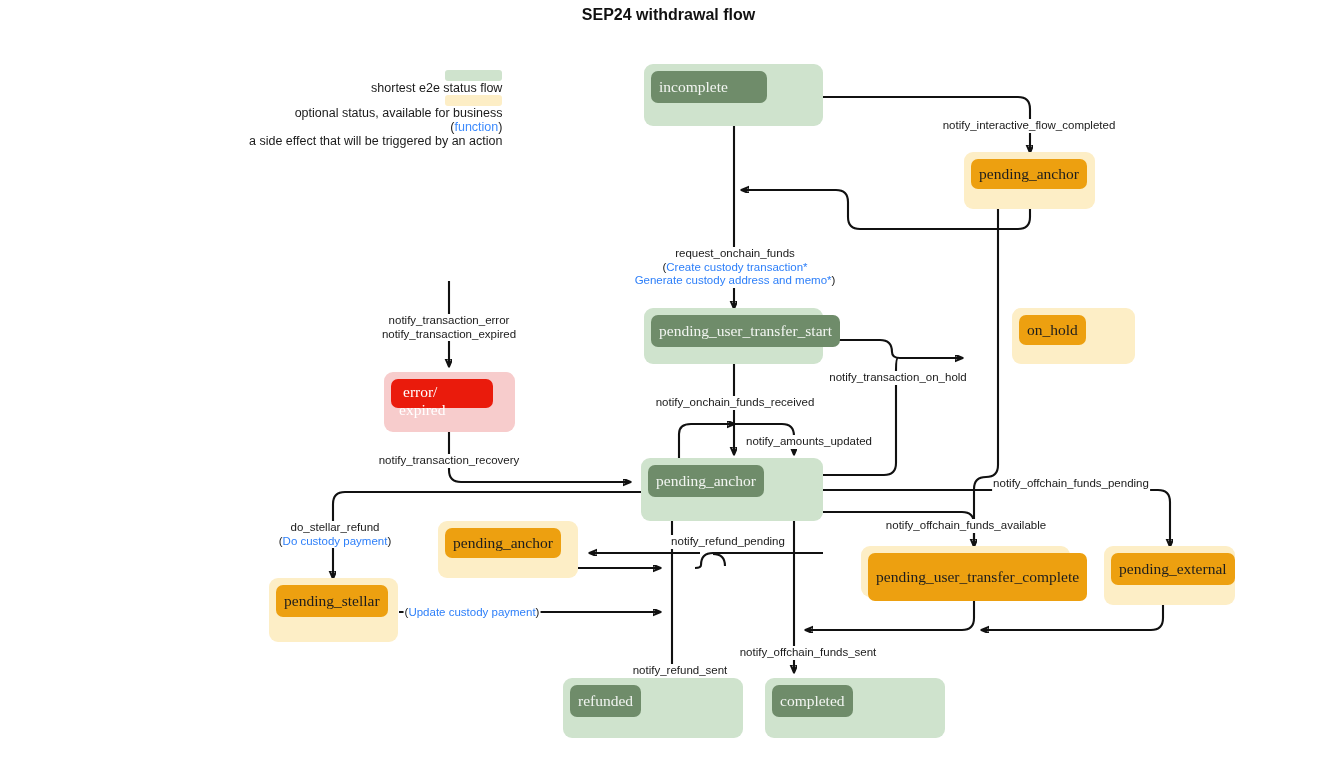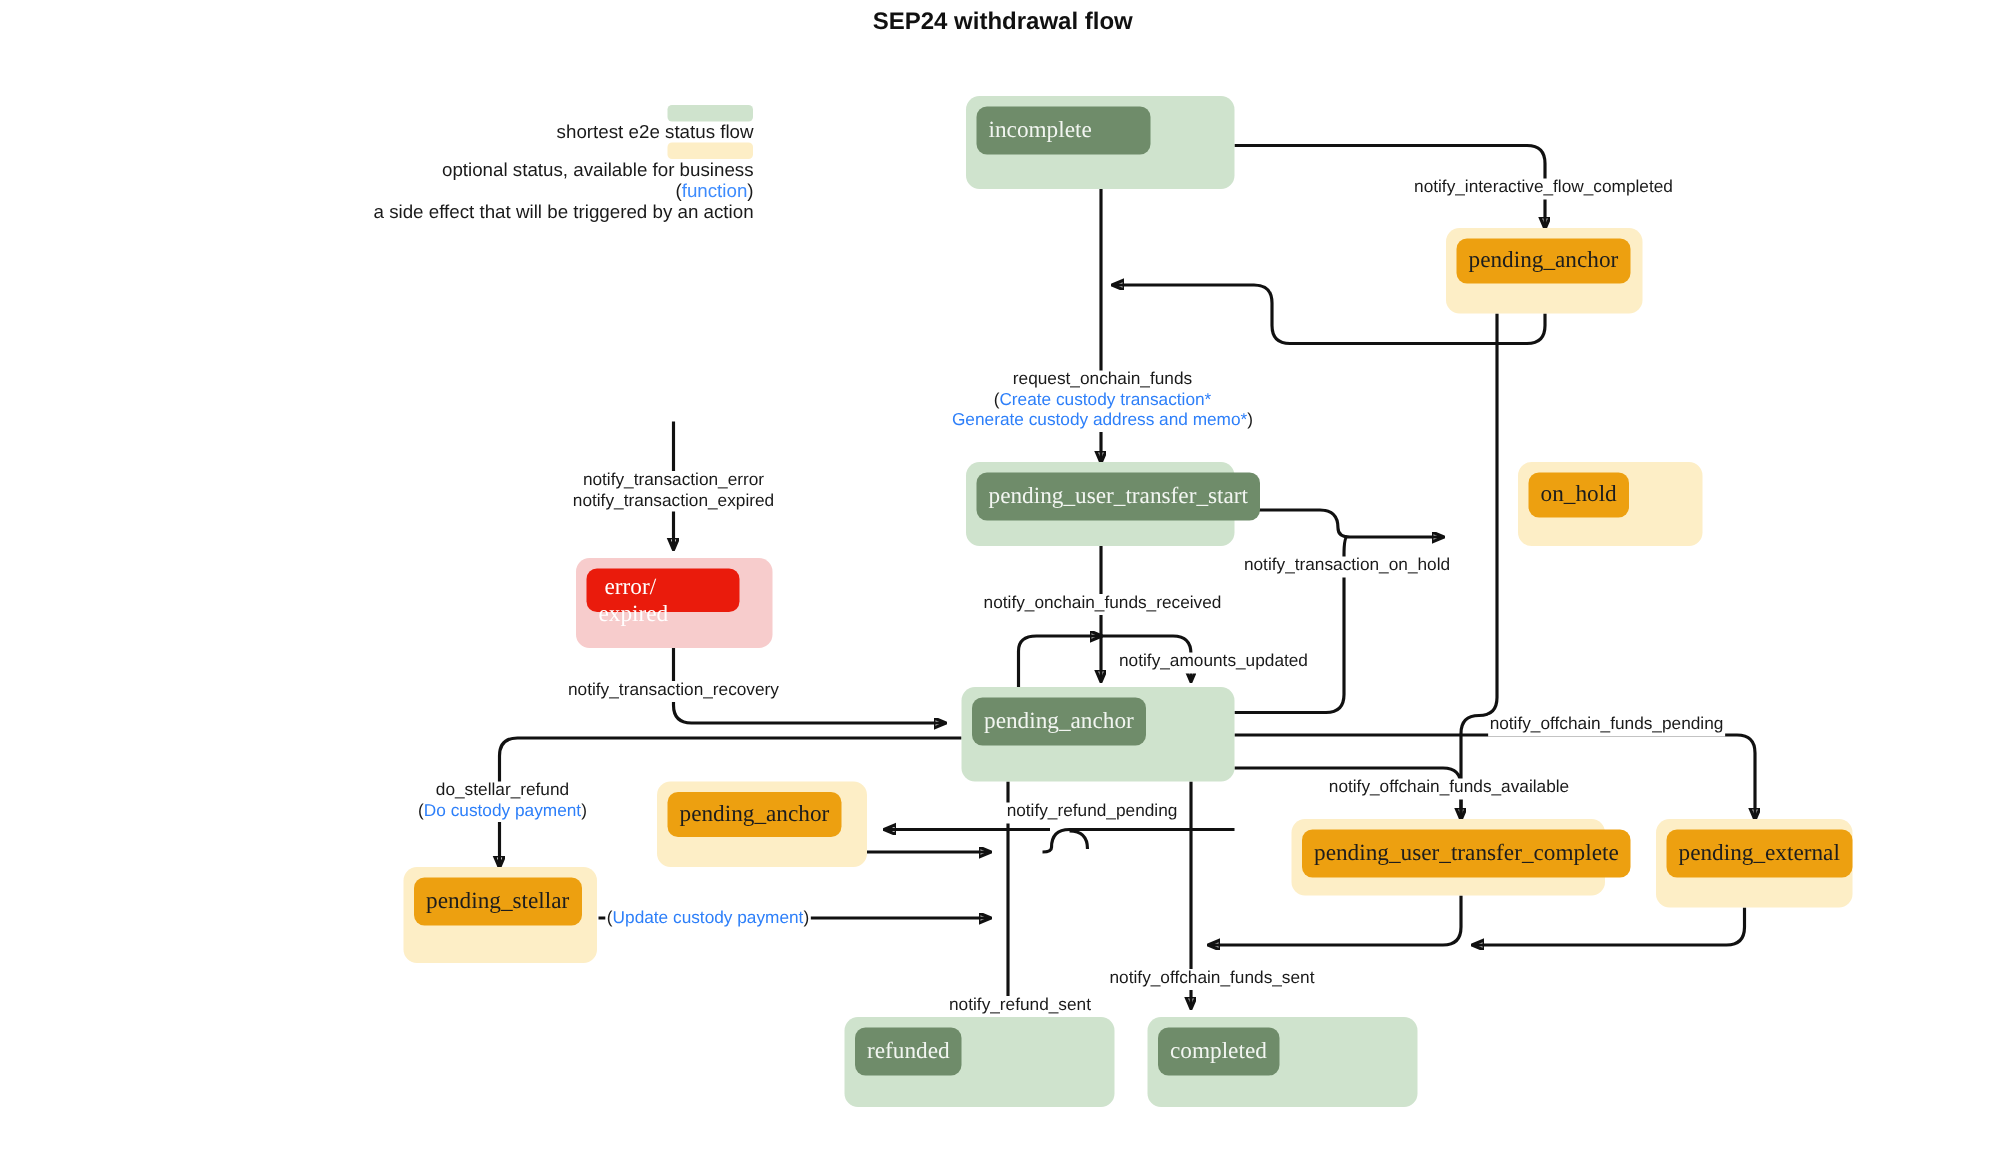--- a/index.html
+++ b/index.html
@@ -215,21 +215,21 @@
 
   <div class="node n-green" style="left:641px;top:458px;width:182px;height:63px;">
     <div class="lbl" style="height:32px;">pending_anchor</div>
   </div>
 
   <div class="node n-cream" style="left:438px;top:521px;width:140px;height:57px;">
     <div class="lbl" style="height:30px;">pending_anchor</div>
   </div>
 
   <div class="node n-cream" style="left:861px;top:546px;width:209px;height:51px;">
-    <div class="lbl" style="height:32px;">pending_user_transfer_complete</div>
+    <div class="lbl" style="height:48px;">pending_user_transfer_complete</div>
   </div>
 
   <div class="node n-cream" style="left:1104px;top:546px;width:131px;height:59px;padding-left:28px;">
     <div class="lbl" style="height:32px;">pending_external</div>
   </div>
 
   <div class="node n-cream" style="left:269px;top:578px;width:129px;height:64px;">
     <div class="lbl" style="height:32px;">pending_stellar</div>
   </div>
 

